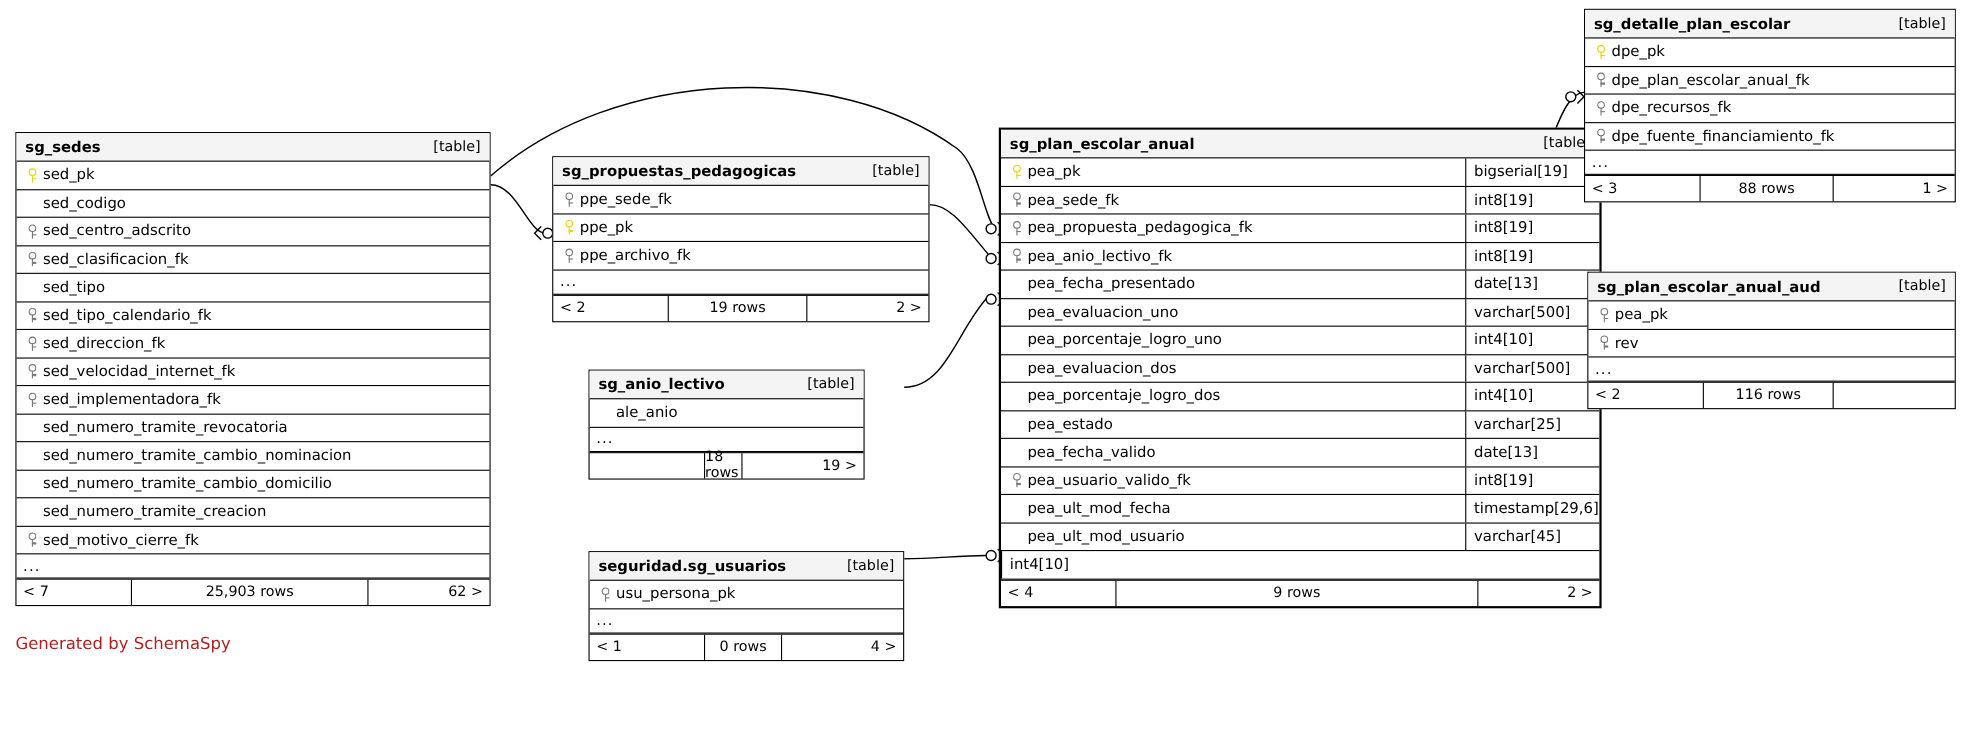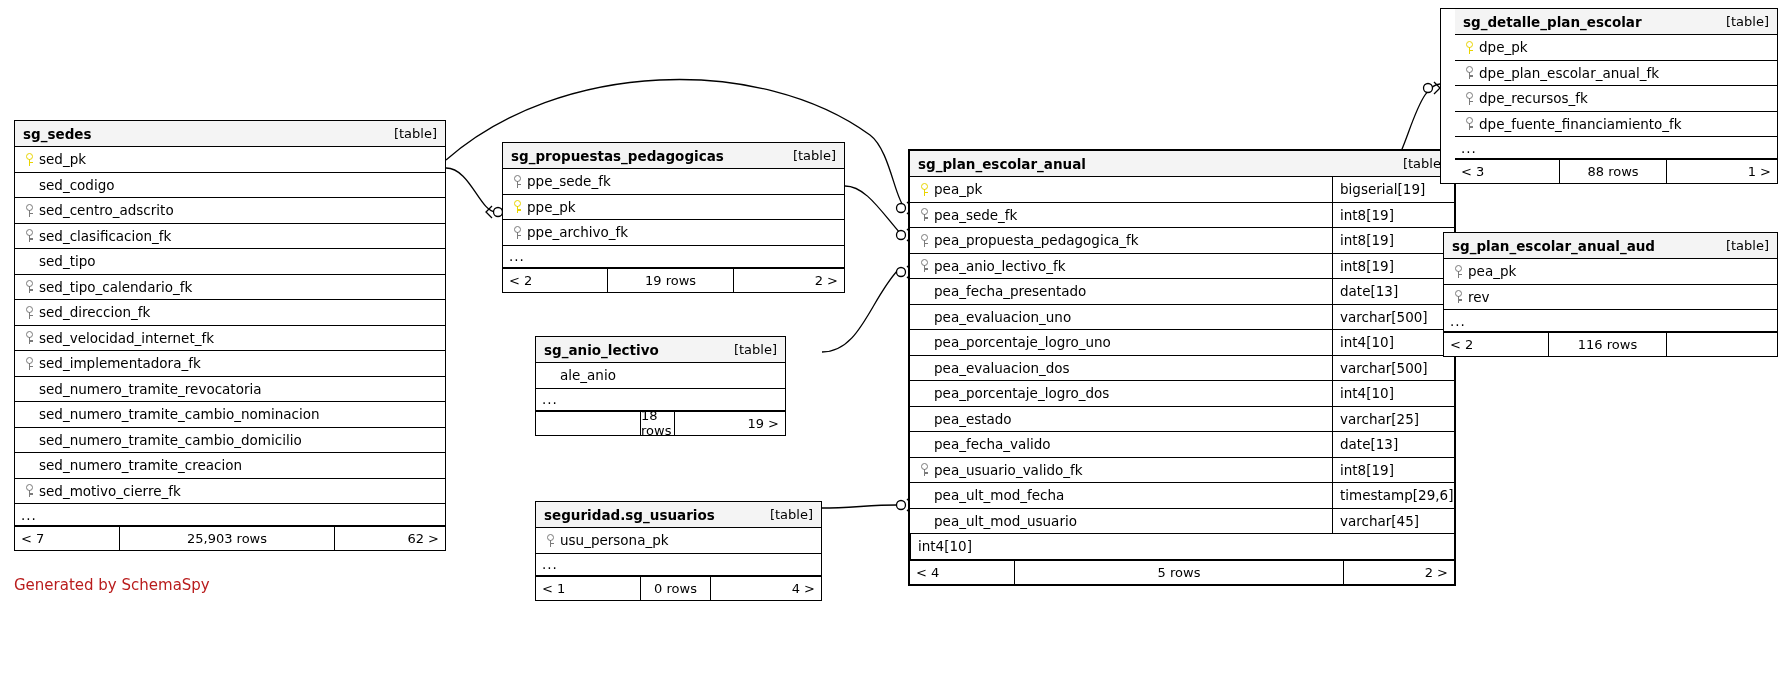--- a/index.html
+++ b/index.html
@@ -436,21 +436,21 @@
         </span>
     </div>
     <div class="ellipsis-row">...</div>
     <div class="footer">
       <div class="f-left">&lt; 1</div>
       <div class="f-mid">0 rows</div>
       <div class="f-right">4 &gt;</div>
     </div>
   </div>
 
-  <div class="table-box thick" style="left:908px; top:149px; width:548px;">
+  <div class="table-box thick" style="left:908px; top:116px; width:548px;">
     <div class="tbl-header">
       <span>sg_plan_escolar_anual</span>
       <span class="tag">[table]</span>
     </div>
     <div class="row">
       <span class="col-name">
           <span class="key-slot">
             <span class="kicon pk">
               <span class="head"></span>
               <span class="shaft"></span>
@@ -574,26 +574,26 @@
           <span class="key-slot"></span>
           <span>pea_ult_mod_usuario</span>
         </span>
       <span class="col-type">varchar[45]</span>
     </div>
     <div class="row">
       <span class="col-type">int4[10]</span>
     </div>
     <div class="footer">
       <div class="f-left">&lt; 4</div>
-      <div class="f-mid">5 rows</div>
+      <div class="f-mid">9 rows</div>
       <div class="f-right">2 &gt;</div>
     </div>
   </div>
 
-  <div class="table-box" style="left:1440px; top:8px; width:338px;padding-left:14px;">
+  <div class="table-box" style="left:1440px; top:8px; width:338px;">
     <div class="tbl-header">
       <span>sg_detalle_plan_escolar</span>
       <span class="tag">[table]</span>
     </div>
     <div class="row">
       <span class="col-name">
           <span class="key-slot">
             <span class="kicon pk">
               <span class="head"></span>
               <span class="shaft"></span>
@@ -640,21 +640,21 @@
         </span>
     </div>
     <div class="ellipsis-row">...</div>
     <div class="footer">
       <div class="f-left">&lt; 3</div>
       <div class="f-mid">88 rows</div>
       <div class="f-right">1 &gt;</div>
     </div>
   </div>
 
-  <div class="table-box" style="left:1443px; top:232px; width:335px;text-align:center;">
+  <div class="table-box" style="left:1443px; top:247px; width:335px;text-align:center;">
     <div class="tbl-header">
       <span>sg_plan_escolar_anual_aud</span>
       <span class="tag">[table]</span>
     </div>
     <div class="row">
       <span class="col-name">
           <span class="key-slot">
             <span class="kicon">
               <span class="head"></span>
               <span class="shaft"></span>

